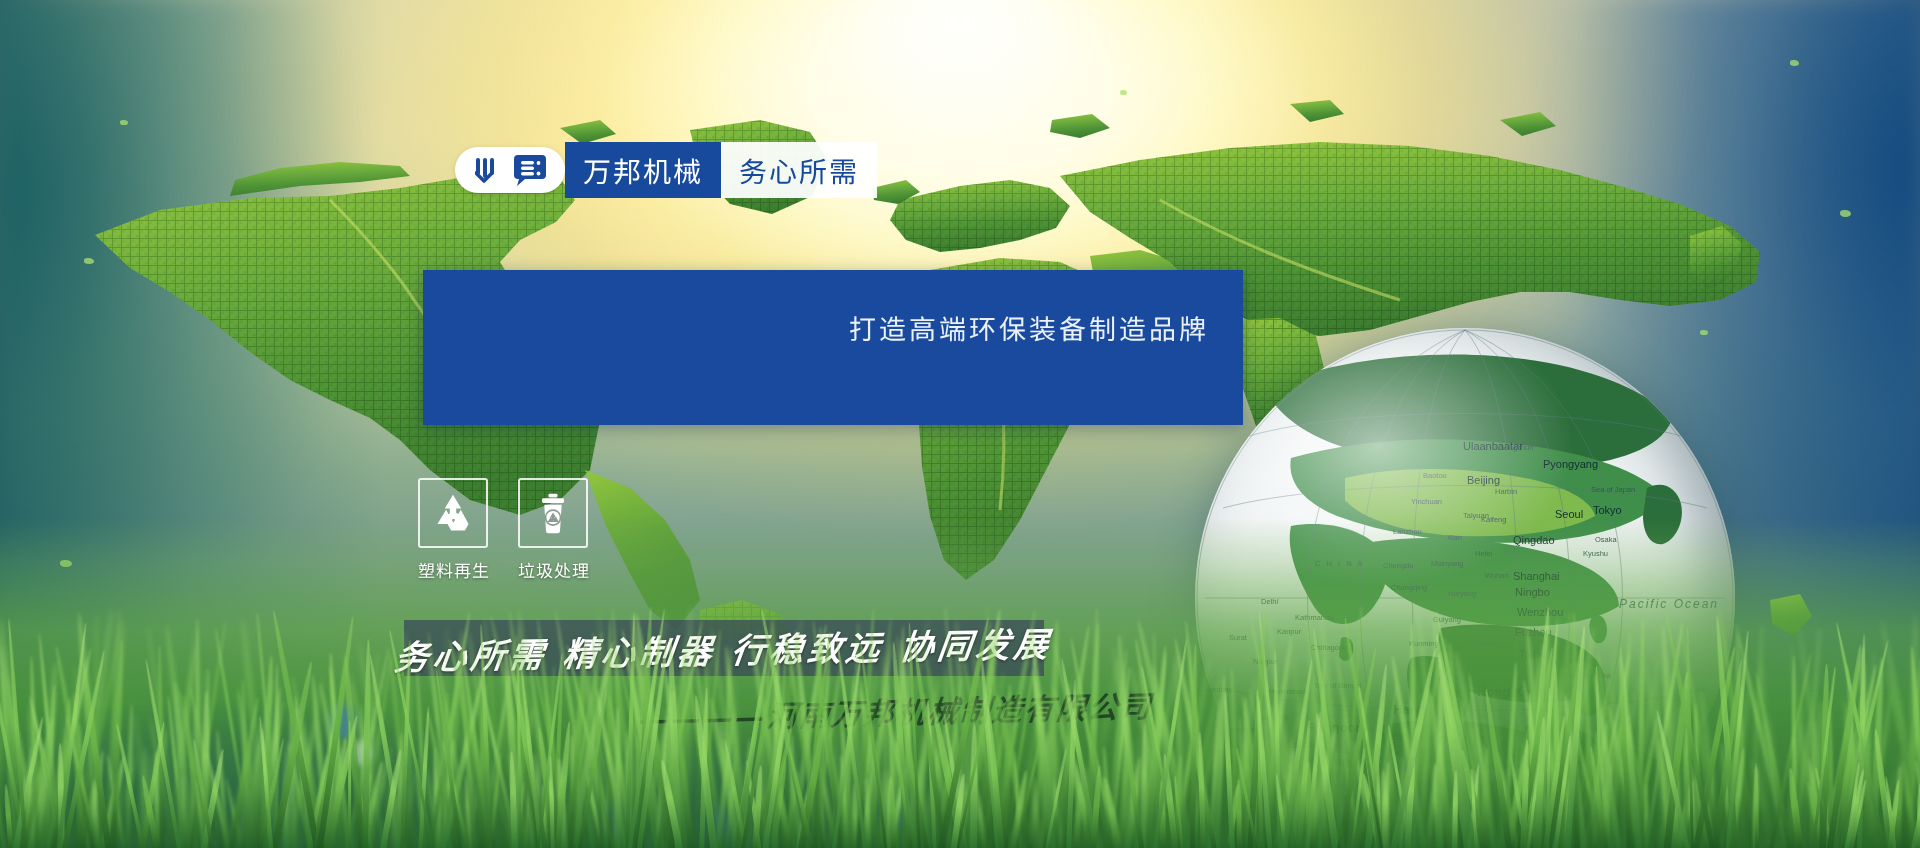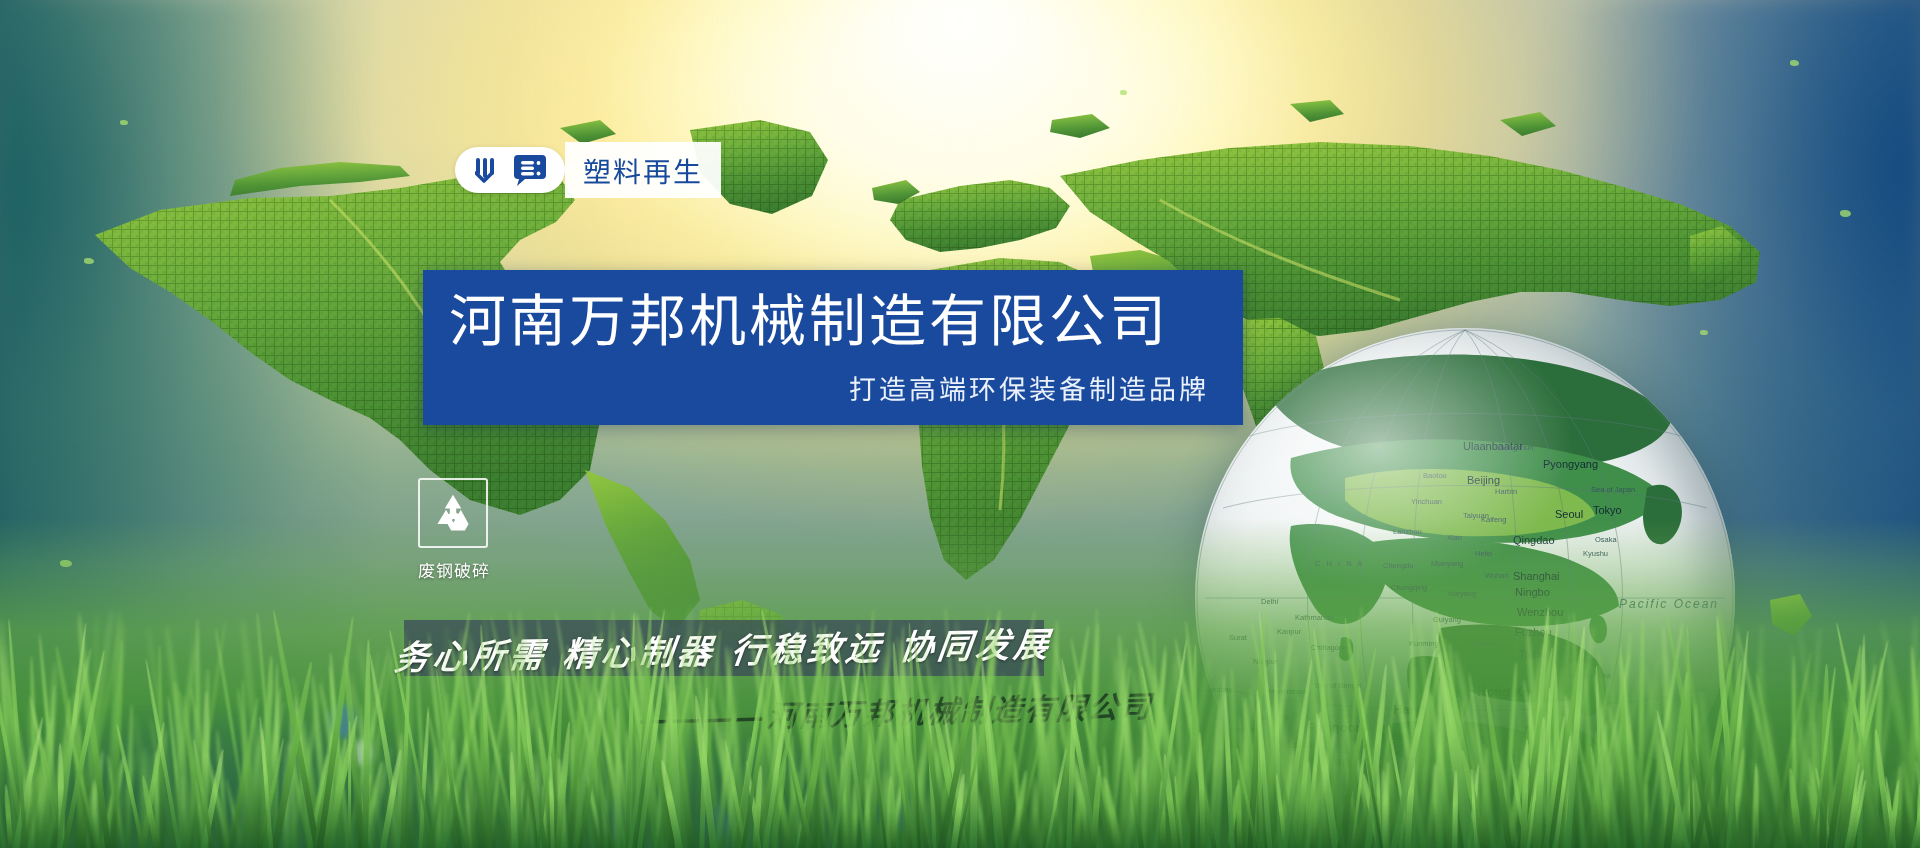--- a/index.html
+++ b/index.html
@@ -1356,46 +1356,62 @@
       </svg>
       <svg class="logo-b" viewBox="0 0 34 32">
         <path d="M6,1 H30 A4,4 0 0 1 34,5 V21 A4,4 0 0 1 30,25 H13 L5,32 L7,25 H6 A4,4 0 0 1 2,21 V5 A4,4 0 0 1 6,1 Z" fill="#1a4a9e"></path>
         <rect x="9" y="7" width="13" height="3.4" rx="1.7" fill="#ffffff"></rect>
         <rect x="9" y="12.5" width="13" height="3.4" rx="1.7" fill="#ffffff"></rect>
         <rect x="9" y="18" width="13" height="3.4" rx="1.7" fill="#ffffff"></rect>
         <circle cx="26.5" cy="9" r="1.9" fill="#ffffff"></circle>
         <circle cx="26.5" cy="19.5" r="1.9" fill="#ffffff"></circle>
       </svg>
     </div>
+    <div class="brand-blue">
+      <span>万邦机械</span>
+    </div>
     <div class="brand-white">
-      <span>塑料再生</span>
+      <span>务心所需</span>
     </div>
   </div>
 
   <div class="title-panel">
-    <h1>河南万邦机械制造有限公司</h1>
     <div class="sub">打造高端环保装备制造品牌</div>
   </div>
 
   <div class="icon-row">
 
     <div class="icon-item">
       <div class="icon-box">
         <svg viewBox="0 0 48 48" fill="#ffffff">
           <path d="M24 4 L33 19 L27.5 19 L27.5 25 L20.5 25 L20.5 19 L15 19 Z"></path>
           <path d="M7 36 L16.5 20.5 L19.2 25.3 L24.3 22.3 L27.8 28.5 L22.7 31.4 L25.4 36 Z"></path>
           <path d="M41 36 L23.5 36 L26.3 31.3 L21.2 28.3 L24.7 22.1 L29.8 25.1 L32.5 20.4 Z"></path>
           <path d="M18 36 L41 36 L37 43 L22 43 Z"></path>
         </svg>
       </div>
-      <div class="icon-label">废钢破碎</div>
+      <div class="icon-label">塑料再生</div>
     </div>
 
 
 
+    <div class="icon-item">
+      <div class="icon-box">
+        <svg viewBox="0 0 48 48">
+          <rect x="19" y="3" width="10" height="4" rx="1.6" fill="#ffffff"></rect>
+          <rect x="12" y="8" width="24" height="5" rx="1.6" fill="#ffffff"></rect>
+          <path d="M14.5 15 H33.5 L31.6 43.5 C31.5 44.9 30.4 46 29 46 H19 C17.6 46 16.5 44.9 16.4 43.5 Z" fill="#ffffff"></path>
+          <circle cx="24" cy="29" r="8.2" fill="none" stroke="#8d9a92" stroke-width="1.8"></circle>
+          <path d="M24 23.4 L27.4 28.8 L25.2 28.8 L25.2 31.2 L22.8 31.2 L22.8 28.8 L20.6 28.8 Z" fill="#8d9a92"></path>
+          <path d="M18.2 33.8 L21.6 28 L22.8 30 L25 28.8 L26.3 31.1 L24.2 32.3 L25.3 33.8 Z" fill="#8d9a92"></path>
+          <path d="M30.2 33.8 L23.6 33.8 L24.7 32 L22.6 30.8 L23.9 28.5 L26.1 29.7 L27.2 27.8 Z" fill="#8d9a92"></path>
+        </svg>
+      </div>
+      <div class="icon-label">垃圾处理</div>
+    </div>
 
 
   </div>
 
   <div class="slogan-banner">
     <div class="slogan-text">务心所需 精心制器 行稳致远 协同发展</div>
   </div>
   <div class="attribution">————河南万邦机械制造有限公司</div>
 
 </div>

